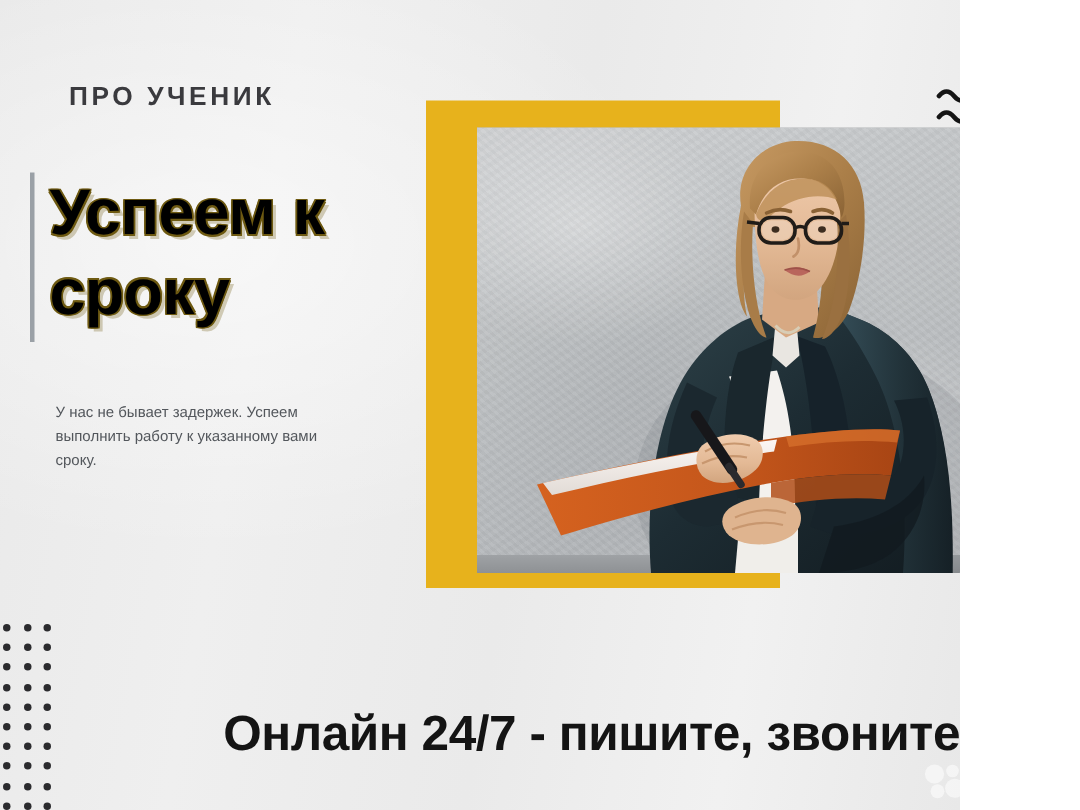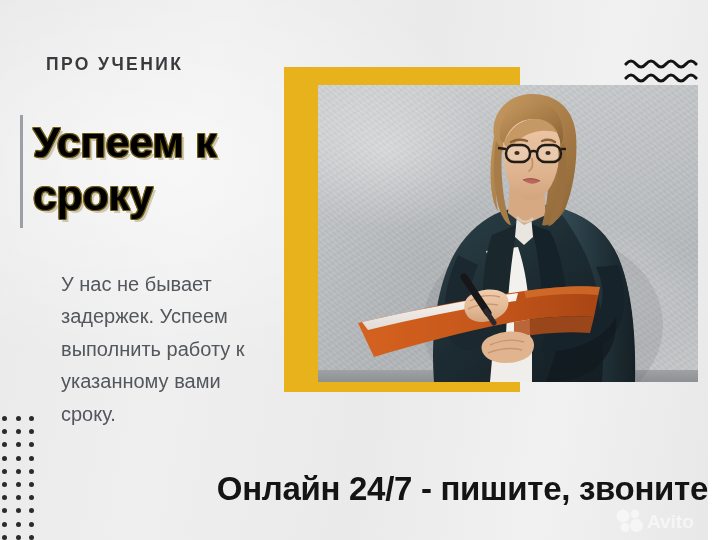--- a/index.html
+++ b/index.html
@@ -7,21 +7,21 @@
     margin: 0;
     padding: 0;
     background: #ffffff;
   }
   body {
     font-family: "Liberation Sans", sans-serif;
   }
 
   #banner {
     position: relative;
-    width: 708px;
+    width: 640px;
     height: 540px;
     overflow: hidden;
     background: #ededed;
   }
 
   
   #bg-gradient {
     position: absolute;
     inset: 0;
     background:
@@ -104,24 +104,23 @@
        3px 3px 0 rgba(120,100,30,0.30);
     white-space: pre-line;
   }
 
   
   #body-text {
     position: absolute;
     left: 37px;
     top: 268px;
     width: 200px;
-    font-size: 20px;
+    font-size: 10px;
     line-height: 1.62;
     color: #53575c;
-    margin-left: 24px;
   }
 
   
   #yellow-frame {
     position: absolute;
     left: 284px;
     top: 67px;
     width: 236px;
     height: 325px;
     background: #e7b21c;

